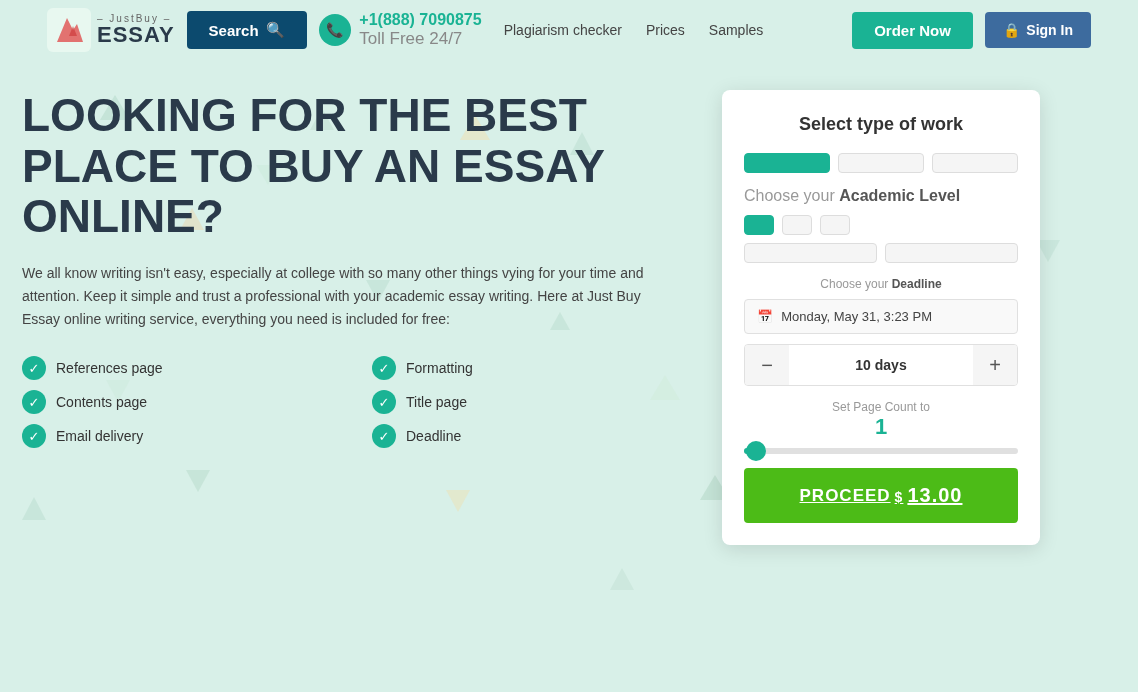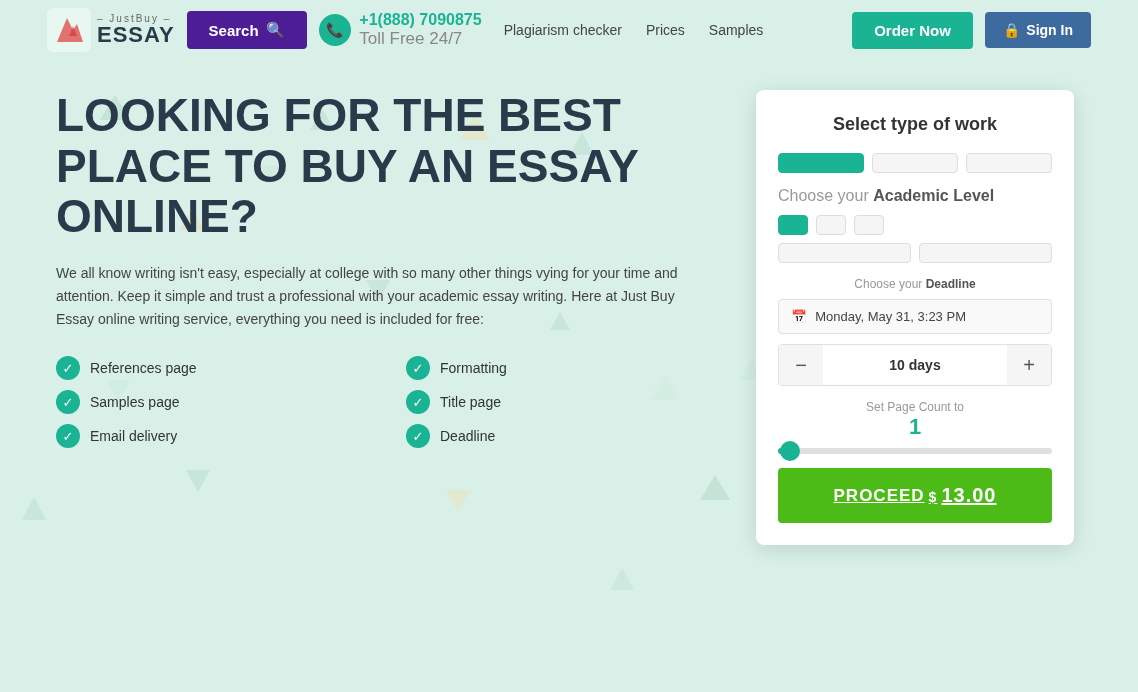--- a/index.html
+++ b/index.html
@@ -51,21 +51,21 @@
       letter-spacing: 2px;
     }
     .logo-essay {
       font-size: 22px;
       font-weight: 900;
       color: #2a3a4a;
       letter-spacing: 1px;
     }
 
     .search-btn {
-      background: #4c1d95;
+      background: #0c4a6e;
       color: white;
       border: none;
       padding: 10px 22px;
       border-radius: 4px;
       font-size: 15px;
       font-weight: 600;
       cursor: pointer;
       display: flex;
       align-items: center;
       gap: 8px;
@@ -135,21 +135,21 @@
       align-items: center;
       gap: 6px;
     }
 
     
     .main-content {
       position: relative;
       z-index: 5;
       display: flex;
       align-items: flex-start;
-      padding: 30px 30px 20px 56px;
+      padding: 30px 30px 20px 22px;
       gap: 40px;
     }
 
     .left-content {
       flex: 1;
       max-width: 660px;
     }
 
     .hero-title {
       font-size: 46px;
@@ -472,21 +472,21 @@
       <div class="feature-item">
         <div class="check-icon">✓</div>
         <span>References page</span>
       </div>
       <div class="feature-item">
         <div class="check-icon">✓</div>
         <span>Formatting</span>
       </div>
       <div class="feature-item">
         <div class="check-icon">✓</div>
-        <span>Samples page</span>
+        <span>Contents page</span>
       </div>
       <div class="feature-item">
         <div class="check-icon">✓</div>
         <span>Title page</span>
       </div>
       <div class="feature-item">
         <div class="check-icon">✓</div>
         <span>Email delivery</span>
       </div>
       <div class="feature-item">

